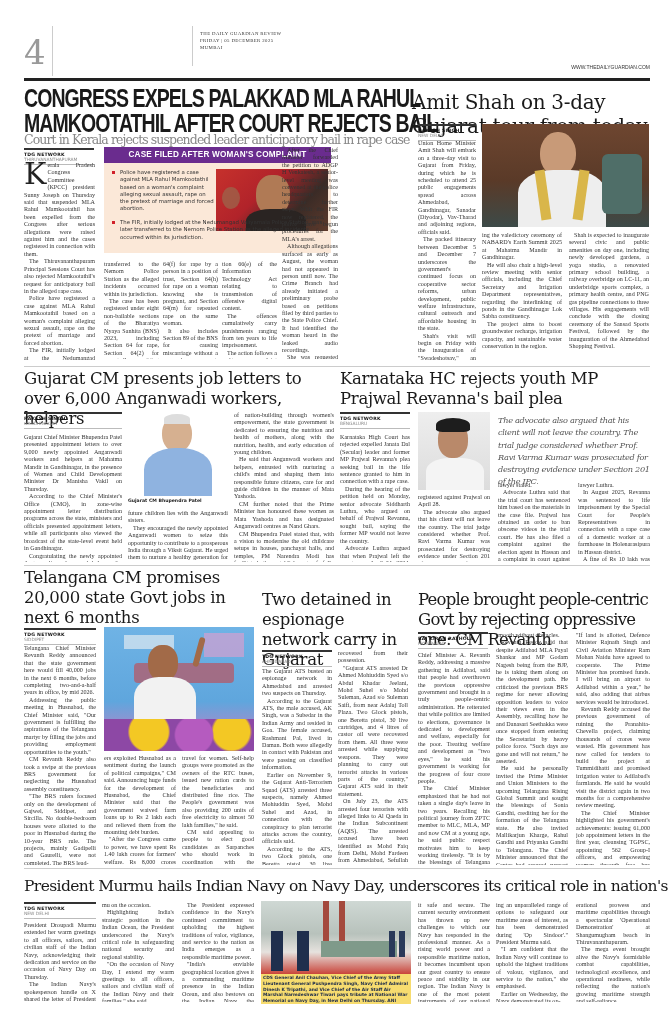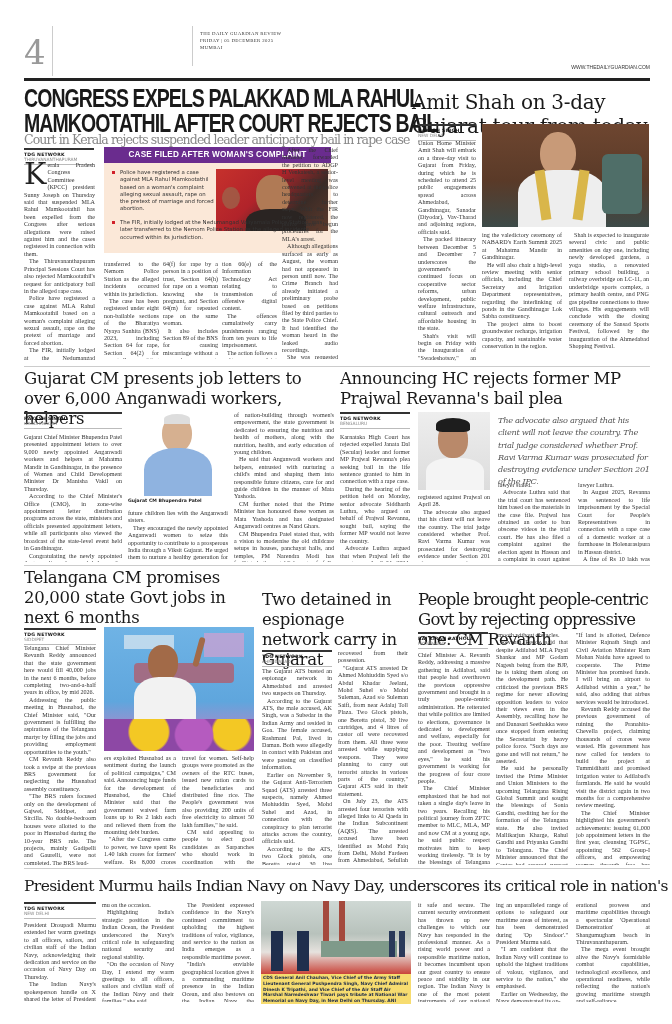--- a/index.html
+++ b/index.html
@@ -133,21 +133,21 @@
   <p class="noind">future children lies with the Anganwadi sisters.</p>
     <p>They encouraged the newly appointed Anganwadi women to seize this opportunity to contribute to a prosperous India through a Viksit Gujarat. He urged them to nurture a healthy generation for Viksit Bharat @ 2047.</p>
 </div>
 <div class="col" style="left:234px;top:412px;width:100px;height:150px;">
   <p class="noind">of nation-building through women's empowerment, the state government is dedicated to ensuring the nutrition and health of mothers, along with the nutrition, health, and early education of young children.</p>
     <p>He said that Anganwadi workers and helpers, entrusted with nurturing a child's mind and shaping them into responsible future citizens, care for and guide children in the manner of Mata Yashoda.</p>
     <p>CM further noted that the Prime Minister has honoured these women as Mata Yashoda and has designated Anganwadi centres as Nand Ghars.</p>
     <p>CM Bhupendra Patel stated that, with a vision to modernise the old childcare setups in houses, panchayat halls, and temples, PM Narendra Modi has facilitated the establishment of fully equipped Anganwadi-Nand Ghars across Gujarat.</p>
 </div>
 
-<div class="hl-serif" style="left:340px;top:369px;width:310px;font-size:16.5px;line-height:20px;">Announcing HC rejects former MP Prajwal Revanna's bail plea</div>
+<div class="hl-serif" style="left:340px;top:369px;width:310px;font-size:16.5px;line-height:20px;">Karnataka HC rejects youth MP Prajwal Revanna's bail plea</div>
 <div class="byline" style="left:340px;top:412px;width:70px;">
   <div class="n">TDG NETWORK</div>
   <div class="l">BENGALURU</div>
 </div>
 <div class="col" style="left:340px;top:434px;width:70px;height:128px;">
   <p class="noind">Karnataka High Court has rejected expelled Janata Dal (Secular) leader and former MP Prajwal Revanna's plea seeking bail in the life sentence granted to him in connection with a rape case.</p>
     <p>During the hearing of the petition held on Monday, senior advocate Siddharth Luthra, who argued on behalf of Prajwal Revanna, sought bail, saying the former MP would not leave the country.</p>
     <p>Advocate Luthra argued that when Prajwal left the country on April 24, 2024, no case was registered against him. He had told the court that a case was</p>
 </div>
 <div class="photo" style="left:418px;top:412px;width:72px;height:78px;background:linear-gradient(180deg,#eee,#dcdcdc);">

